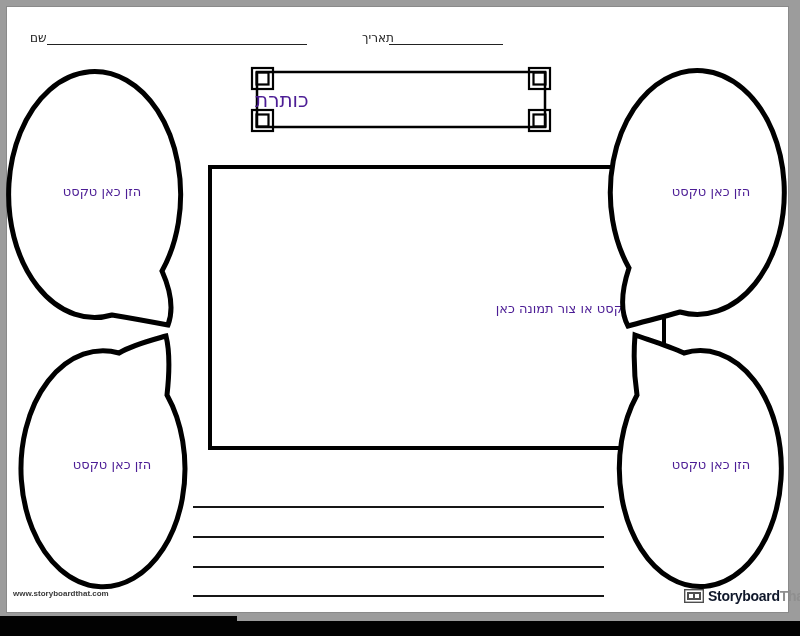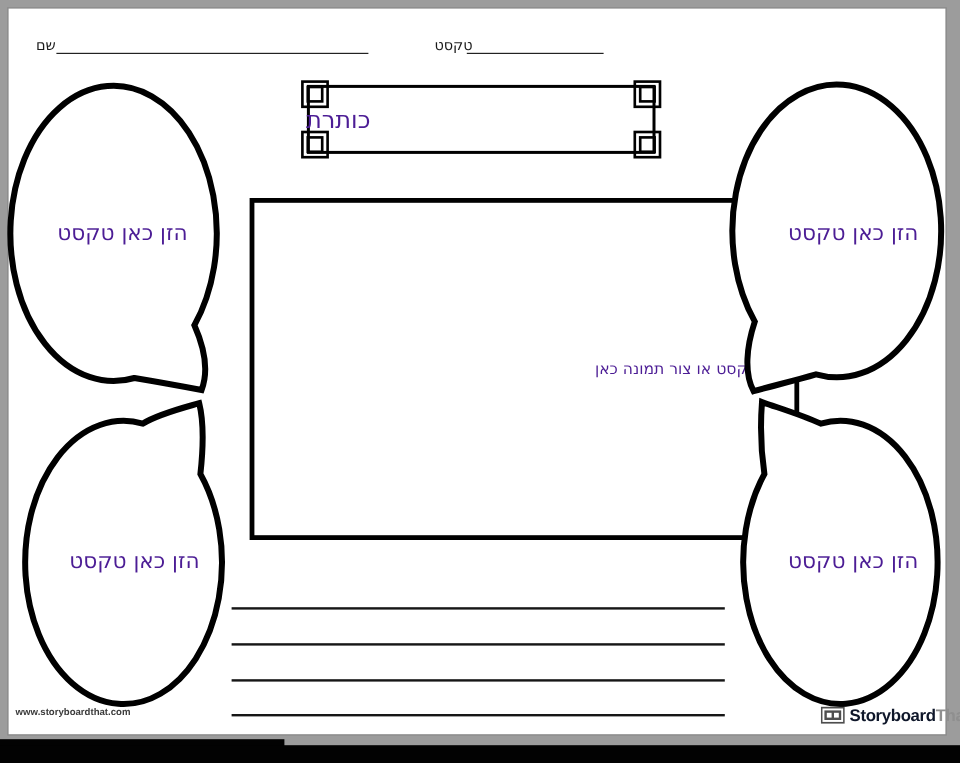--- a/index.html
+++ b/index.html
@@ -13,21 +13,21 @@
   .name-label{left:30px;top:31px;}
   .name-line{left:47px;top:44px;width:260px;}
   .date-label{left:362px;top:31px;}
   .date-line{left:389px;top:44px;width:114px;}
   .banner-svg{left:243px;top:60px;overflow:visible;}
   .banner-title{left:255px;top:72px;width:278px;height:55px;display:flex;align-items:center;justify-content:flex-end;
     padding-right:12px;box-sizing:border-box;font-size:20px;}
   .image-box{left:208px;top:165px;width:458px;height:285px;border:4px solid #000;box-sizing:border-box;background:#fff;}
   .image-box-text{position:absolute;right:10px;top:50%;transform:translateY(-50%);font-size:13px;white-space:nowrap;}
   .bubble-svg{overflow:visible;}
-  .bubble-text{font-size:18px;text-align:center;white-space:nowrap;}
+  .bubble-text{font-size:13px;text-align:center;white-space:nowrap;}
   .bubble-text.tl{left:27px;top:184px;width:150px;}
   .bubble-text.bl{left:37px;top:457px;width:150px;}
   .bubble-text.tr{left:636px;top:184px;width:150px;}
   .bubble-text.br{left:636px;top:457px;width:150px;}
   .writing-line{left:193px;width:411px;border-top:2px solid #161616;height:0;}
   .wl1{top:506px;} .wl2{top:536px;} .wl3{top:566px;} .wl4{top:595px;}
   .footer-url{left:13px;top:589px;font-family:"Liberation Sans",sans-serif;font-weight:bold;font-size:8px;color:#3a3a3a;}
   .brand{left:684px;top:588px;display:flex;align-items:center;gap:4px;font-family:"Liberation Sans",sans-serif;
     font-weight:bold;font-size:14px;letter-spacing:-0.3px;}
   .brand-primary{color:#0f172a;} .brand-secondary{color:#8f8f8f;}
@@ -36,21 +36,21 @@
 </style>
 </head>
 <body>
 
 <div id="canvas">
 
   <div class="sheet"></div>
 
   <span class="abs heb field-label name-label">שם</span>
   <div class="abs blank-line name-line"></div>
-  <span class="abs heb field-label date-label">טקסט</span>
+  <span class="abs heb field-label date-label">תאריך</span>
   <div class="abs blank-line date-line"></div>
 
   <svg class="abs banner-svg" width="314" height="78" viewBox="0 0 314 78" fill="none" stroke="#000">
     <rect x="14" y="12" width="288" height="55" stroke-width="2.5"></rect>
     <g stroke-width="2.2">
       <rect x="9" y="8" width="21" height="21"></rect>
         <rect x="13.5" y="12.5" width="12" height="12"></rect>
       <rect x="286" y="8" width="21" height="21"></rect>
         <rect x="290.5" y="12.5" width="12" height="12"></rect>
       <rect x="9" y="50" width="21" height="21"></rect>

